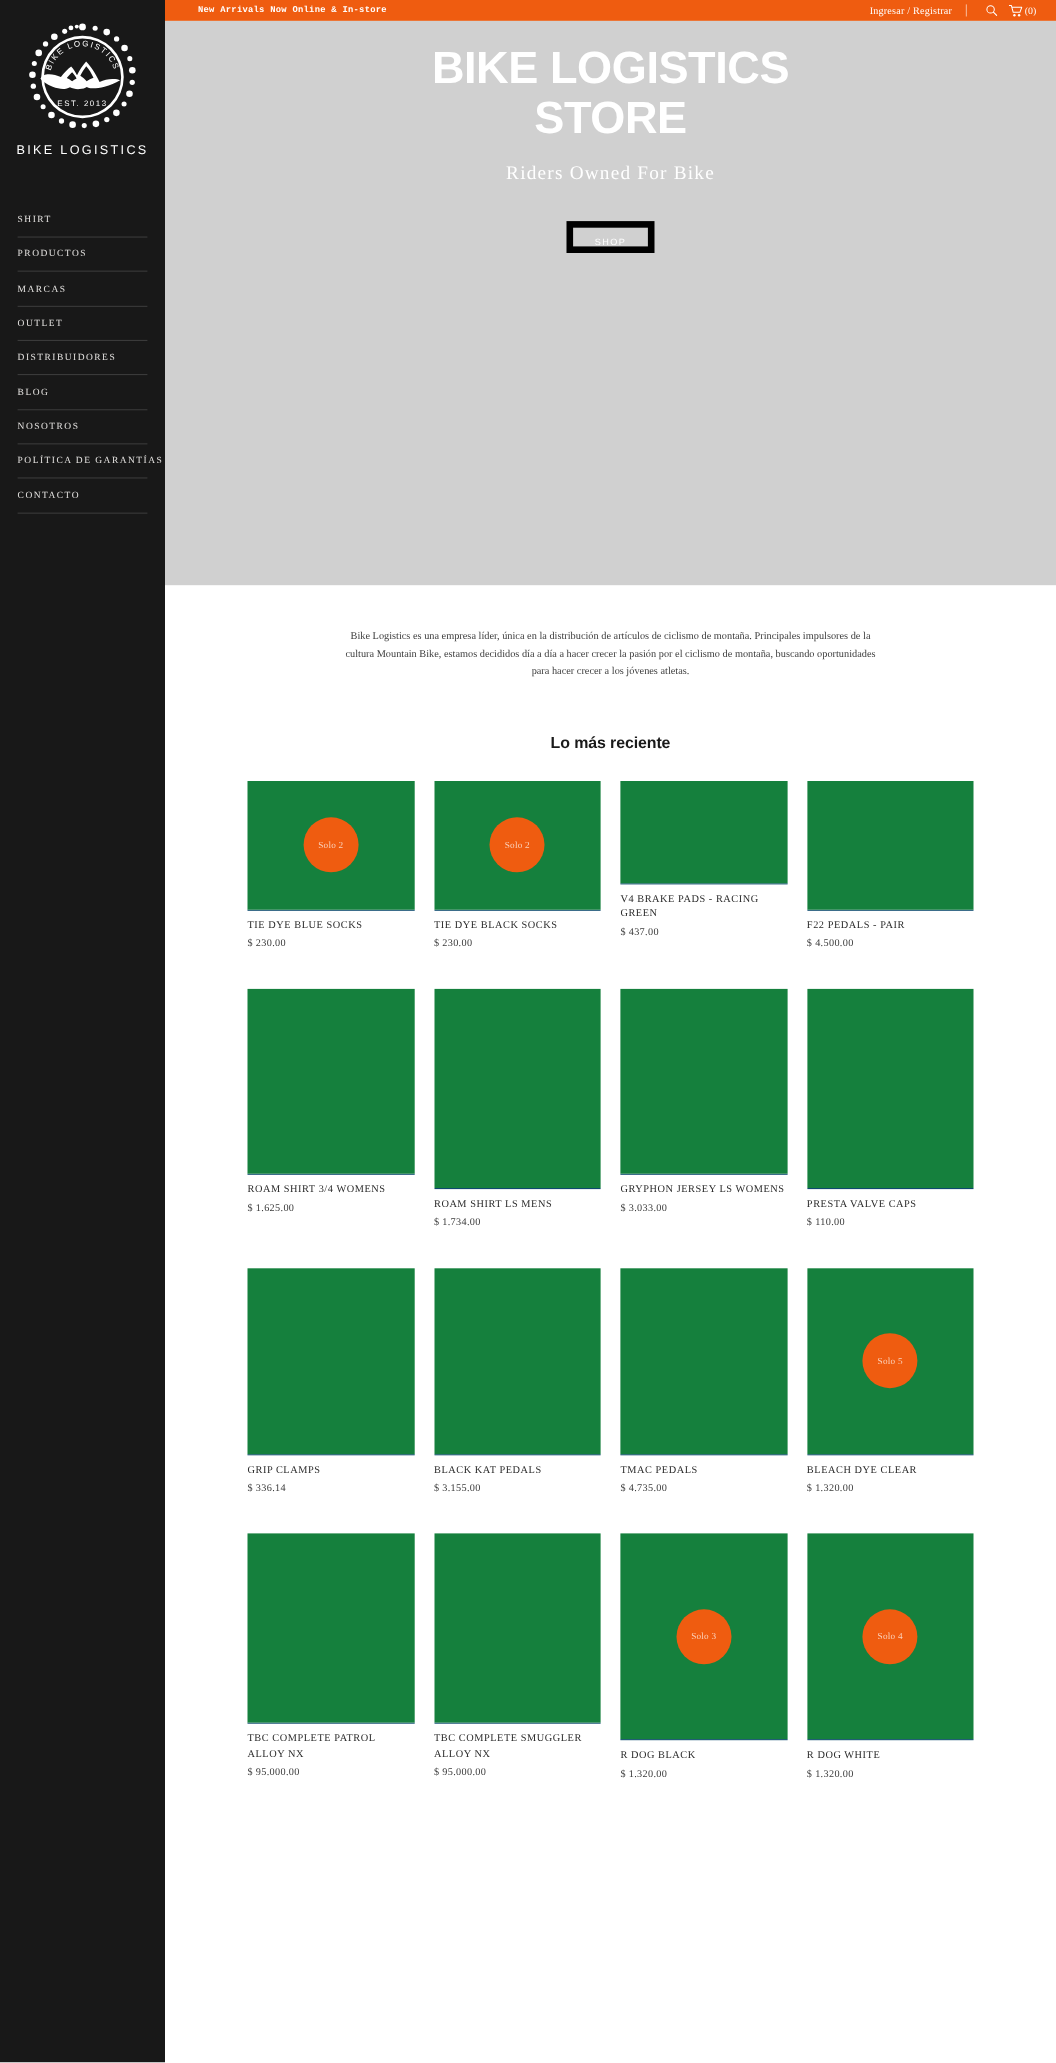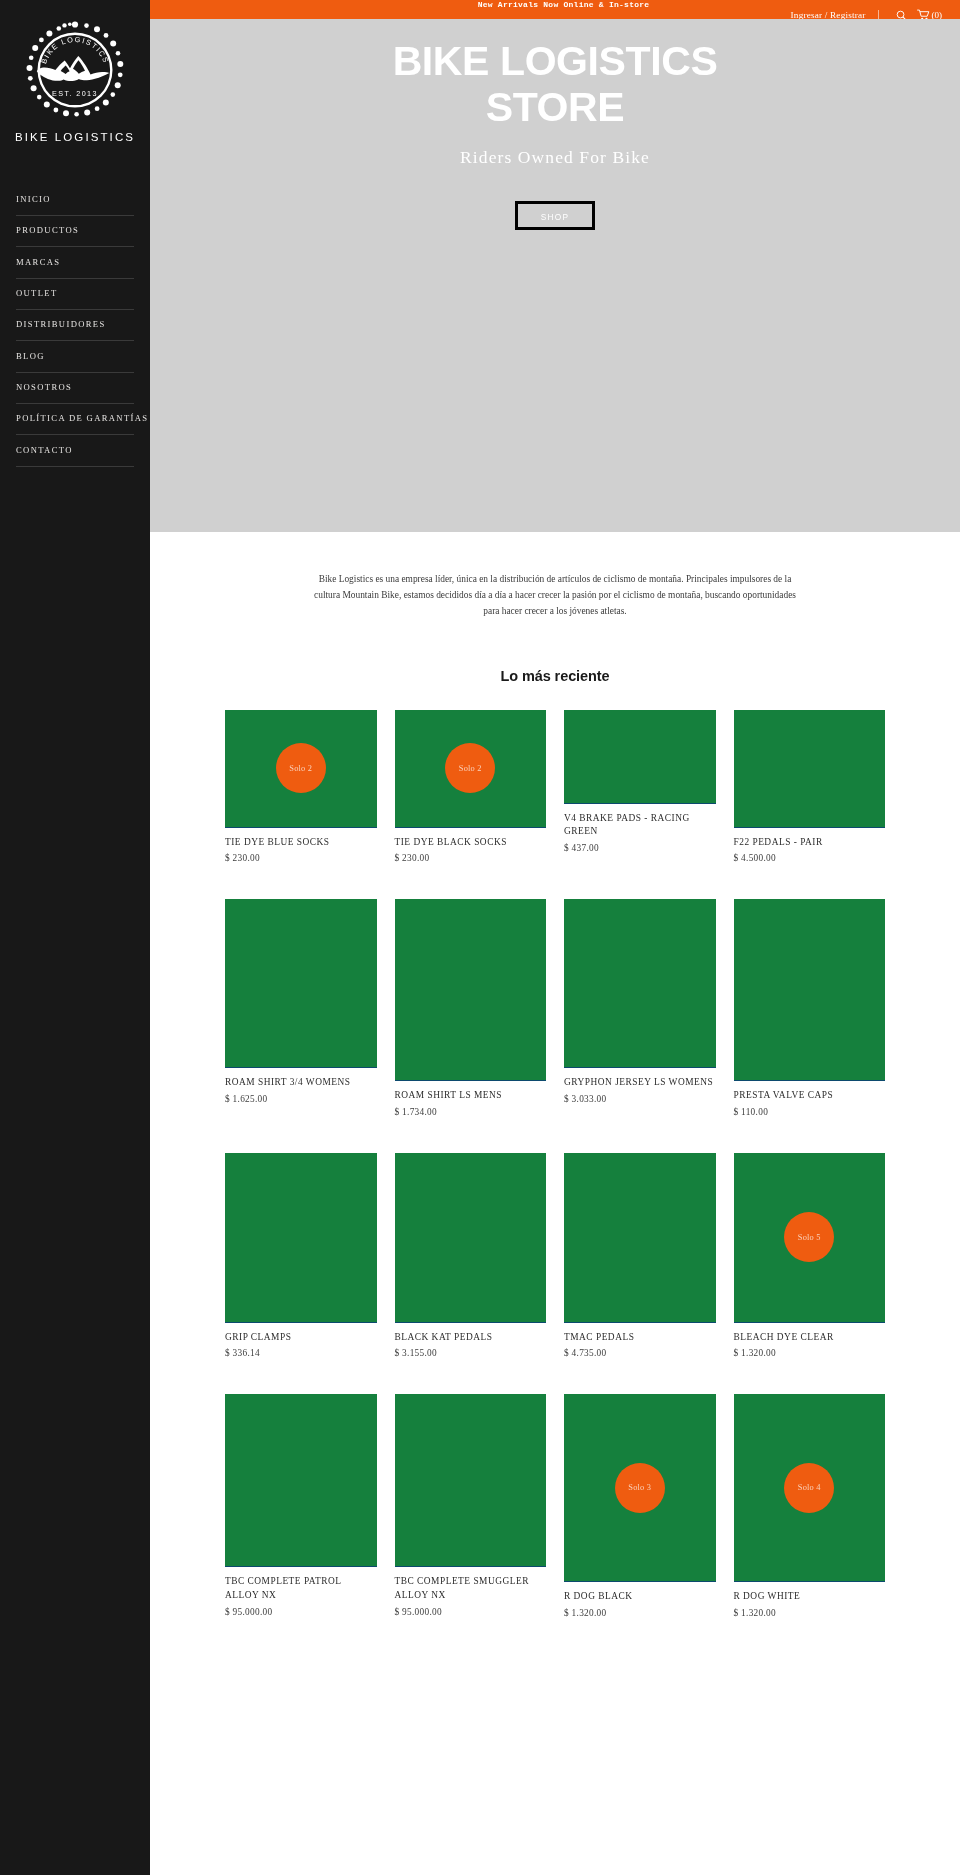--- a/index.html
+++ b/index.html
@@ -64,21 +64,20 @@
 
   
   .topbar {
     height: 19px;
     background: #ef5c10;
     display: flex;
     align-items: center;
     padding: 0 13px 0 30px;
     color: #ffffff;
     position: relative;
-    flex-direction: column;
   }
   .promo {
     font-family: "Liberation Mono", monospace;
     font-size: 8px;
     font-weight: 700;
     letter-spacing: 0.25px;
     white-space: nowrap;
   }
   .topbar-right {
     margin-left: auto;
@@ -137,21 +136,21 @@
     font-size: 17.5px;
     color: #ffffff;
     letter-spacing: 1.1px;
   }
   .hero-btn {
     display: inline-block;
     margin-top: 33px;
     width: 80px;
     height: 29px;
     line-height: 27px;
-    border: 3px solid #000000;
+    border: 6px solid #000000;
     color: #ffffff;
     font-family: "Liberation Sans", sans-serif;
     font-size: 8.3px;
     letter-spacing: 1.3px;
     text-decoration: none;
     background: transparent;
     cursor: pointer;
   }
 
   
@@ -289,21 +288,21 @@
       </defs>
       <text font-family="Liberation Sans, sans-serif" font-size="7.3" letter-spacing="1.5" fill="#ffffff">
         <textPath href="#arcTop" startOffset="50%" text-anchor="middle">BIKE LOGISTICS</textPath>
       </text>
       <text x="52" y="78" font-family="Liberation Sans, sans-serif" font-size="7.2" letter-spacing="1.4" fill="#ffffff" text-anchor="middle">EST. 2013</text>
     </svg>
     <div class="logo-word">BIKE LOGISTICS</div>
   </div>
 
   <nav class="nav">
-    <a class="nav-item" href="#">INICIO</a>
+    <a class="nav-item" href="#">SHIRT</a>
     <a class="nav-item" href="#">PRODUCTOS</a>
     <a class="nav-item" href="#">MARCAS</a>
     <a class="nav-item" href="#">OUTLET</a>
     <a class="nav-item" href="#">DISTRIBUIDORES</a>
     <a class="nav-item" href="#">BLOG</a>
     <a class="nav-item" href="#">NOSOTROS</a>
     <a class="nav-item" href="#">POLÍTICA DE GARANTÍAS</a>
     <a class="nav-item" href="#">CONTACTO</a>
   </nav>
 </aside>

